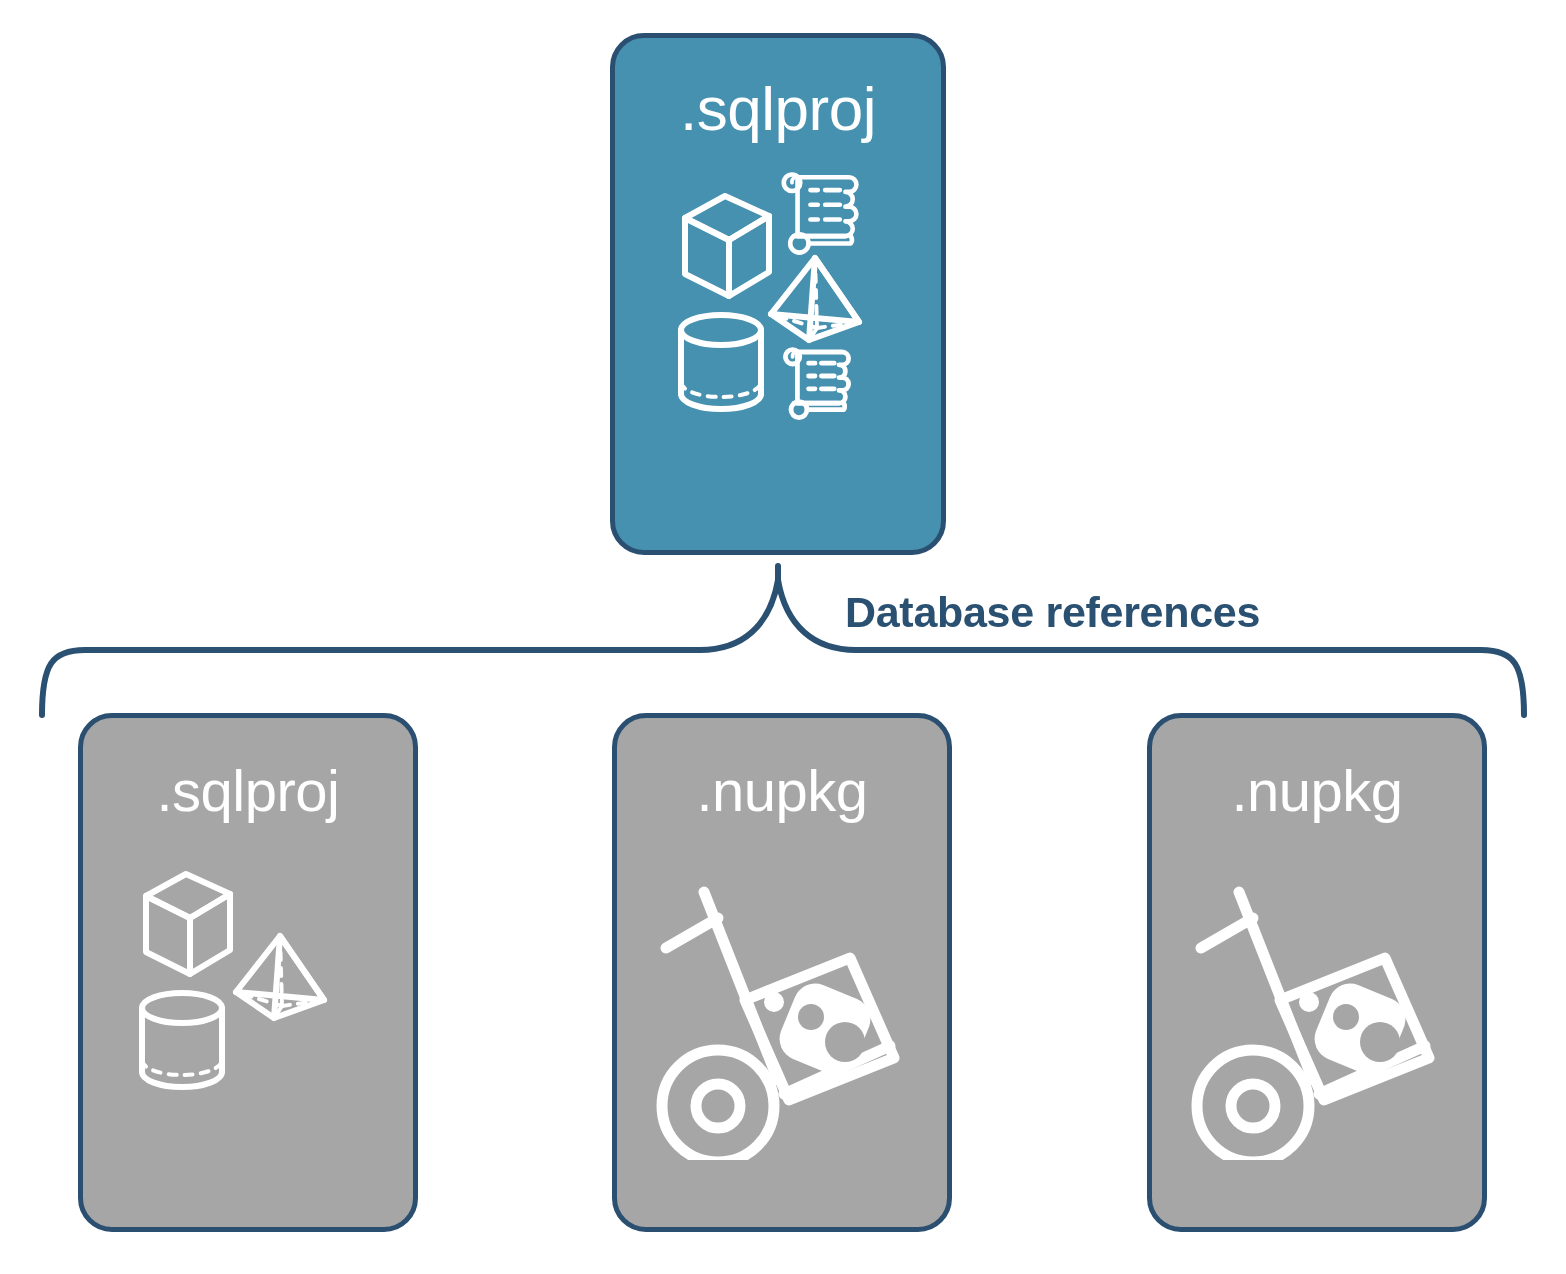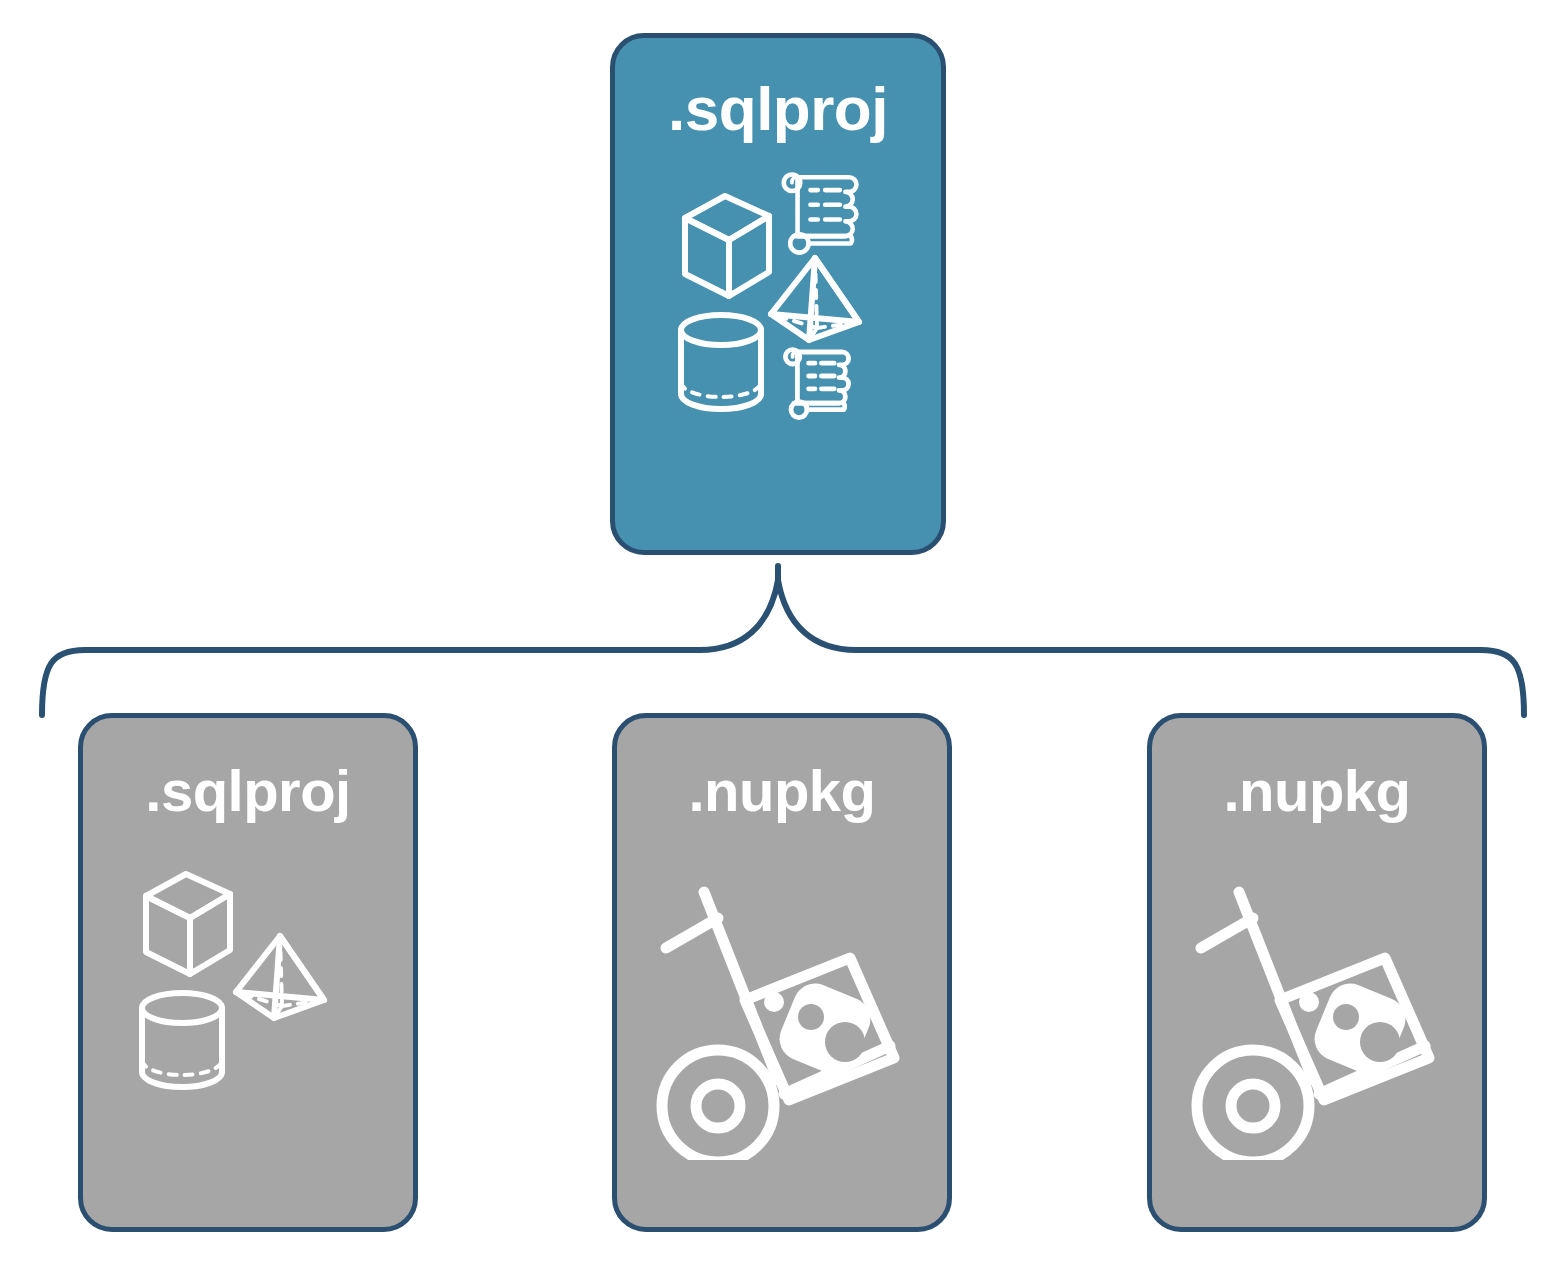--- a/index.html
+++ b/index.html
@@ -27,21 +27,21 @@
     box-sizing: border-box;
     border: 5px solid #2b4f70;
     border-radius: 34px;
     display: flex;
     flex-direction: column;
     align-items: center;
   }
 
   .card-title {
     color: #ffffff;
-    font-weight: bold;
+    font-weight: normal;
     letter-spacing: -0.5px;
     white-space: nowrap;
     user-select: none;
   }
 
   
   #card-top {
     left: 610px;
     top: 33px;
     width: 336px;
@@ -186,20 +186,21 @@
              C 770 86, 742 110, 700 110
              L 85 110
              C 52 110, 42 124, 42 175" stroke="#2a5072" stroke-width="6" stroke-linecap="round"></path>
 
     <path d="M778 40
              C 786 86, 814 110, 856 110
              L 1481 110
              C 1514 110, 1524 124, 1524 175" stroke="#2a5072" stroke-width="6" stroke-linecap="round"></path>
   </svg>
 
+  <div id="bracket-label">Database references</div>
 
   <div class="card card-ref" id="card-ref-1">
     <div class="card-title">.sqlproj</div>
     <div class="icon-area">
       <svg class="icon-svg" width="300" height="330" viewBox="0 0 300 330" fill="none" stroke="#ffffff" stroke-width="6" stroke-linecap="round" stroke-linejoin="round">
 
         <g>
           <path d="M48 66 L88 44 L132 64 L92 88 Z"></path>
           <path d="M48 66 L48 122 L92 144 L92 88 Z"></path>
           <path d="M92 88 L92 144 L132 120 L132 64 Z"></path>

